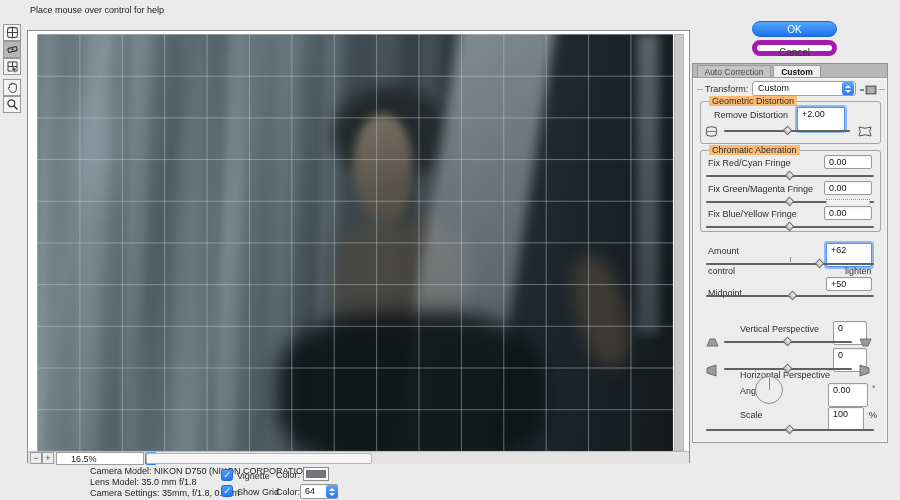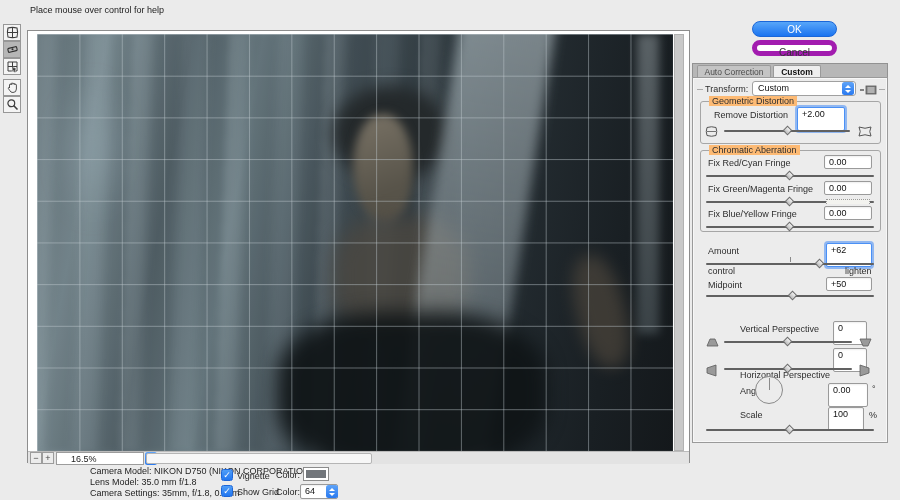--- a/index.html
+++ b/index.html
@@ -211,21 +211,21 @@
 
   <div class="lbl" style="left:708px;top:246px">Amount</div>
   <div class="field focus" style="left:826px;top:243px;width:46px">+62</div>
   <div class="slider" style="left:706px;top:259px;width:168px">
     <div class="track"></div>
       <div class="tick"></div>
       <div class="thumb" style="left:68%"></div>
   </div>
   <div class="lbl" style="left:708px;top:266px">control</div>
   <div class="lbl" style="left:845px;top:266px">lighten</div>
-  <div class="lbl" style="left:708px;top:280px">Midpoint</div>
+  <div class="lbl" style="left:708px;top:288px">Midpoint</div>
   <div class="field" style="left:826px;top:277px;width:46px;height:14px">+50</div>
   <div class="slider" style="left:706px;top:291px;width:168px">
     <div class="track"></div>
       <div class="thumb" style="left:52%"></div>
   </div>
 
   <div class="lbl" style="left:740px;top:324px">Vertical Perspective</div>
   <div class="field" style="left:833px;top:321px;width:34px">0</div>
   <svg style="position:absolute;left:705px;top:337px" width="15" height="11" viewBox="0 0 15 11">
     <polygon points="5,2 10,2 13,9 2,9" fill="#9a9a9a" stroke="#5c5c5c" stroke-width="0.8"></polygon>

